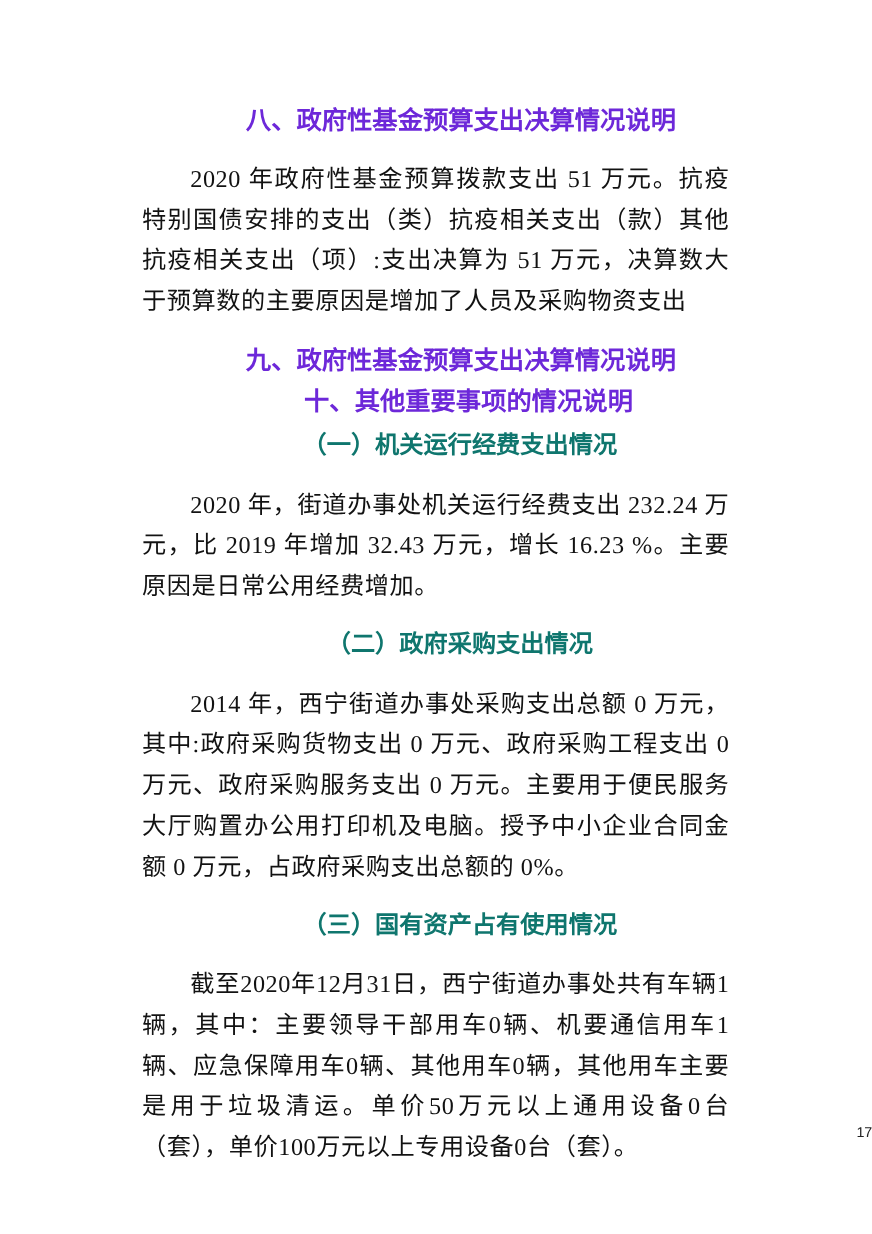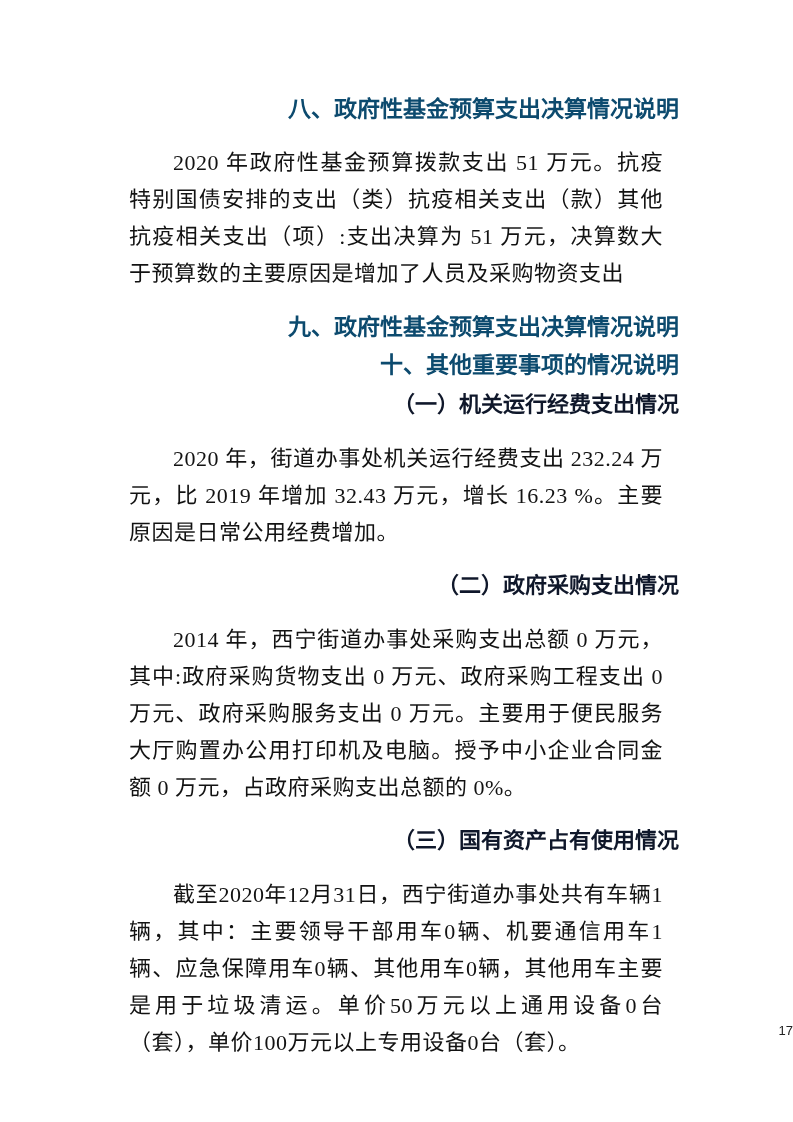--- a/index.html
+++ b/index.html
@@ -26,35 +26,35 @@
     text-align: justify;
   }
   
   .h-main {
     font-family: "Liberation Sans", "DejaVu Sans", sans-serif;
     font-weight: 700;
     font-size: 23px;
     line-height: 38px;
     margin: 0;
     text-indent: 2em;
-    text-align: right;
-    color: #0c4a6e;
+    text-align: center;
+    color: #6d28d9;
   }
   .h-main.indent-extra {
     text-indent: 2.6em;
   }
   
   .h-sub {
     font-weight: 700;
     font-size: 22px;
     line-height: 38px;
     margin: 2px 0 0 0;
     text-indent: 2em;
-    text-align: right;
-    color: #0f172a;
+    text-align: center;
+    color: #0f766e;
   }
   .para {
     margin: 16px;
     text-indent: 2em;
     letter-spacing: 0.5px;
   }
   .page-footer {
     position: absolute;
     left: 0;
     right: 0;

